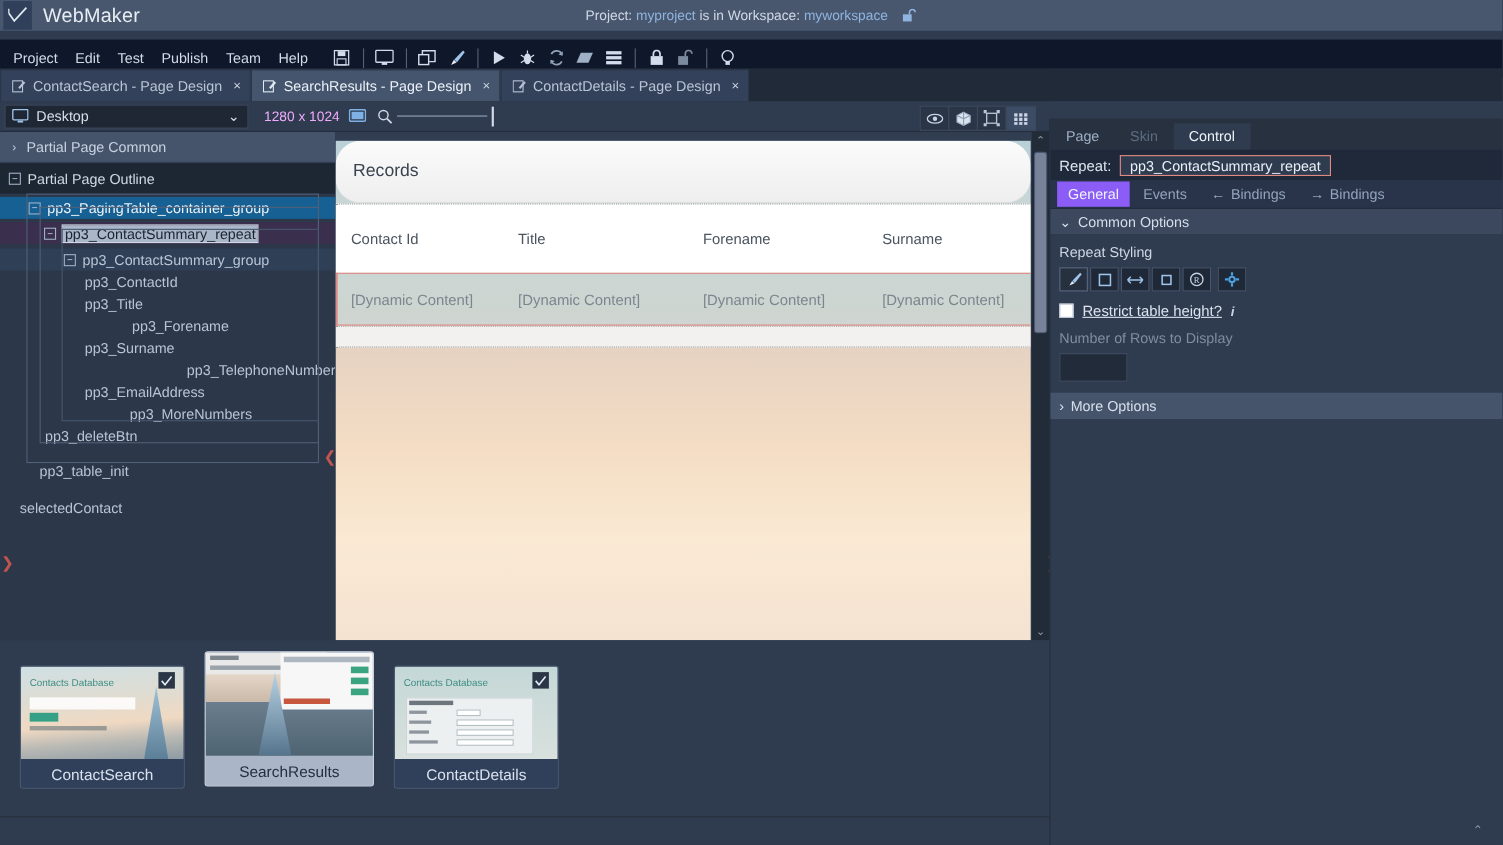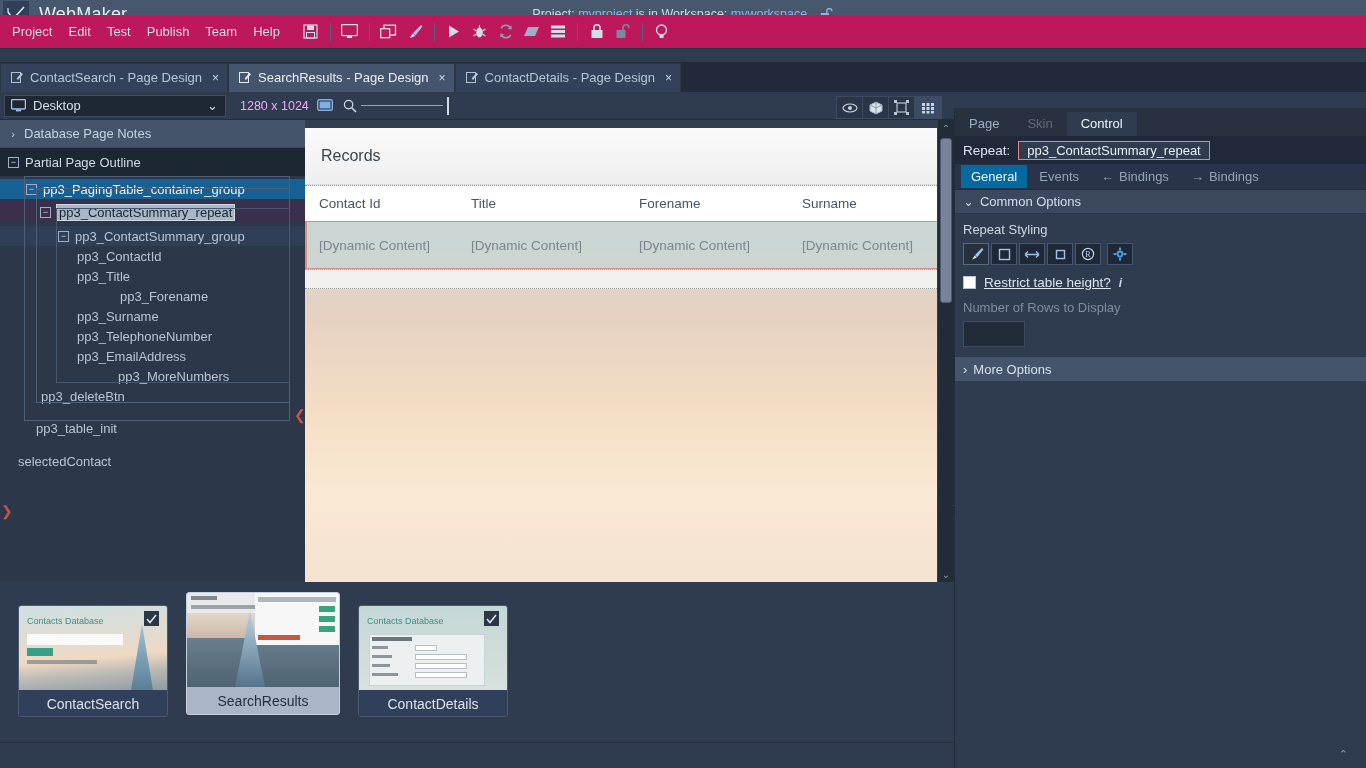--- a/index.html
+++ b/index.html
@@ -30,40 +30,40 @@
   }
   .project-label {
     position: absolute; left: 50%; transform: translateX(-50%);
     font-size: 12.5px; color: #cfd9e6; white-space: nowrap;
   }
   .project-label b { font-weight: normal; color: #8fb4e0; }
   .lock-open-icon { display:inline-block; width: 13px; height: 12px; margin-left: 10px; vertical-align: -2px;}
 
   
   .menubar {
-    position: absolute; left: 0; top: 15px; width: 1366px; height: 34px;
-    background: #be185d;
+    position: absolute; left: 0; top: 36px; width: 1366px; height: 34px;
+    background: #0f172a;
     display: flex; align-items: center;
     border-bottom: 1px solid #27313f;
   }
   .menu-item {
     padding: 3px 8px; font-size: 13px; color: #d2dbe8; cursor: default;
   }
   .menu-item:first-child { margin-left: 4px; }
   .tb-sep { width: 1px; height: 18px; background: #55637a; margin: 0 6px; }
   .tb-btn {
     width: 26px; height: 24px; display: flex; align-items: center; justify-content: center;
   }
   .toolbar-group { display: flex; align-items: center; margin-left: 10px; }
 
   
   .tabbar {
     position: absolute; left: 0; top: 62px; width: 1366px; height: 30px;
     background: #202a38;
-    display: flex; align-items: center;
+    display: flex; align-items: flex-end;
   }
   .tab {
     height: 29px; display: flex; align-items: center; gap: 6px;
     padding: 0 8px 0 10px;
     background: #34415a;
     color: #b9c5d6; font-size: 13px;
     border: 1px solid #2a3545; border-bottom: none;
     position: relative;
   }
   .tab.active { background: #46556e; color: #eaf0f7; }
@@ -141,23 +141,24 @@
   .page-render {
     position: absolute; left: 0; top: 8px; width: 632px; height: 466px;
     background: linear-gradient(180deg,#b9d0d8 0%, #c9d6d6 12%, #e6d2c2 40%, #f4ddc4 60%, #fae9d3 78%, #f4e2d2 100%);
     overflow: hidden;
   }
   .records-head {
     height: 57px; background: linear-gradient(180deg,#fbfbfb,#eeeeee);
     display: flex; align-items: center; padding-left: 16px;
     color: #3a4450; font-size: 16px;
     border-bottom: 1px solid #dcdcdc;
+    border-radius: 23px;
   }
   .table-head {
-    height: 36px; background: #ffffff; display: flex; align-items: center;
+    height: 63px; background: #ffffff; display: flex; align-items: center;
     color: #4a545f; font-size: 13.5px;
     border-top: 1px dotted #8e8e8e; border-bottom: 0;
   }
   .table-row {
     height: 48px; display: flex; align-items: center;
     color: #7c868f; font-size: 13.5px;
     background: rgba(196,214,214,.62);
     border-top: 1px solid #e08a84; border-bottom: 1px solid #e08a84;
     position: relative;
   }
@@ -199,21 +200,21 @@
   }
   .repeat-value {
     background: #2f3b4e; border: 1px solid #e08a84; padding: 1px 8px;
     color: #e9f0f8; font-size: 13px;
   }
   .rp-subtabs {
     height: 26px; background: #29344a; display: flex; align-items: center; gap: 2px;
     padding-left: 6px; border-bottom: 1px solid #222c3c;
   }
   .rp-subtab { padding: 4px 10px; font-size: 13px; color: #93a3b9; display:flex; align-items:center; gap:5px;}
-  .rp-subtab.active { background: #0369a1; color: #eef3f9; }
+  .rp-subtab.active { background: #8b5cf6; color: #eef3f9; }
   .section-header {
     height: 24px; background: #3b485e; display: flex; align-items: center;
     padding-left: 8px; gap: 6px; font-size: 13px; color: #d4deea;
     border-bottom: 1px solid #2b3648;
   }
   .section-body { padding: 8px 8px 10px; background:#2f3b4e;}
   .field-label { font-size: 13px; color: #cdd7e4; margin-bottom: 6px; }
   .field-label.dim { color: #7f8da1; }
   .icon-row { display: flex; gap: 2px; margin-bottom: 10px; }
   .icon-btn {
@@ -474,21 +475,21 @@
             <rect x="5.5" y="10" width="3" height="2.5"></rect>
             <rect x="10" y="10" width="3" height="2.5"></rect>
         </g>
       </svg>
     </div>
   </div>
 
   <div class="leftpanel">
     <div class="panel-row notes">
       <span class="tw">›</span>
-      <span>Database Page Notes</span>
+      <span>Partial Page Common</span>
     </div>
     <div class="panel-row outline">
       <span class="boxtoggle">−</span>
       <span>Partial Page Outline</span>
     </div>
 
     <div class="tree" style="padding-top:3px; position:relative;">
 
       <div class="frame-a" style="left:24px; top:0px; width:266px; height:245px;"></div>
       <div class="frame-a" style="left:36px; top:12px; width:254px; height:215px;"></div>
@@ -511,21 +512,21 @@
       </div>
       <div class="tnode" style="padding-left:77px;">
         <span>pp3_Title</span>
       </div>
       <div class="tnode" style="padding-left:120px;">
         <span>pp3_Forename</span>
       </div>
       <div class="tnode" style="padding-left:77px;">
         <span>pp3_Surname</span>
       </div>
-      <div class="tnode" style="padding-left:77px;">
+      <div class="tnode" style="padding-left:77px;justify-content:flex-end;">
         <span>pp3_TelephoneNumber</span>
       </div>
       <div class="tnode" style="padding-left:77px;">
         <span>pp3_EmailAddress</span>
       </div>
       <div class="tnode" style="padding-left:118px;">
         <span>pp3_MoreNumbers</span>
       </div>
       <div class="tnode" style="padding-left:41px;">
         <span>pp3_deleteBtn</span>

